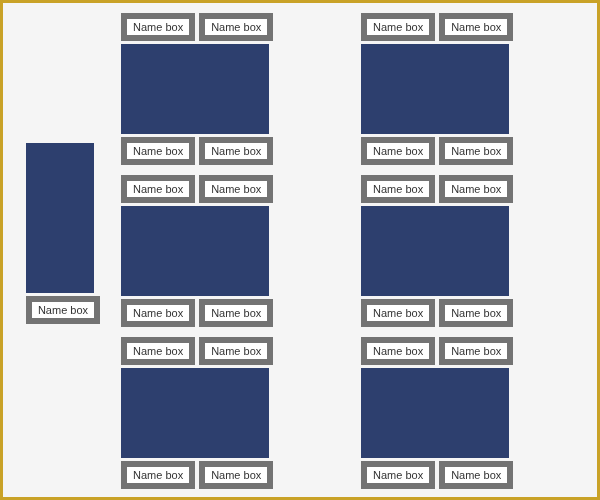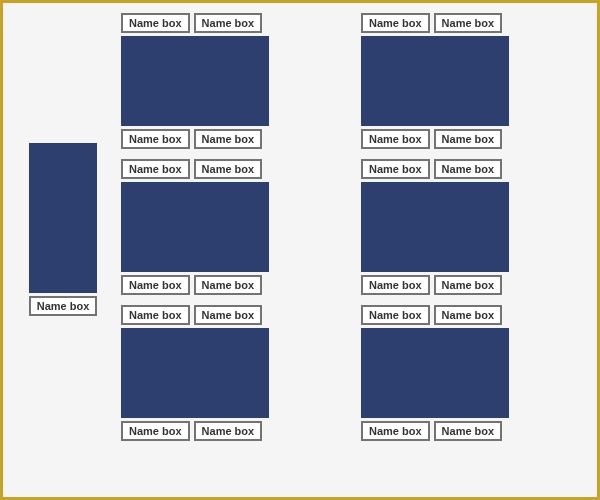--- a/index.html
+++ b/index.html
@@ -55,29 +55,28 @@
       gap: 3px;
     }
 
     .name-row {
       display: flex;
       flex-direction: row;
       gap: 4px;
     }
 
     .name-box {
-      border: 2px solid #737373;
+      border: 6px solid #737373;
       background: #fff;
       padding: 2px 6px;
       font-size: 11px;
       color: #333;
       min-width: 68px;
       text-align: left;
       cursor: default;
-      font-weight: bold;
     }
 
     .blue-rect {
       background: #2d3f6e;
     }
 
     
     .img-large {
       width: 148px;
       height: 90px;

